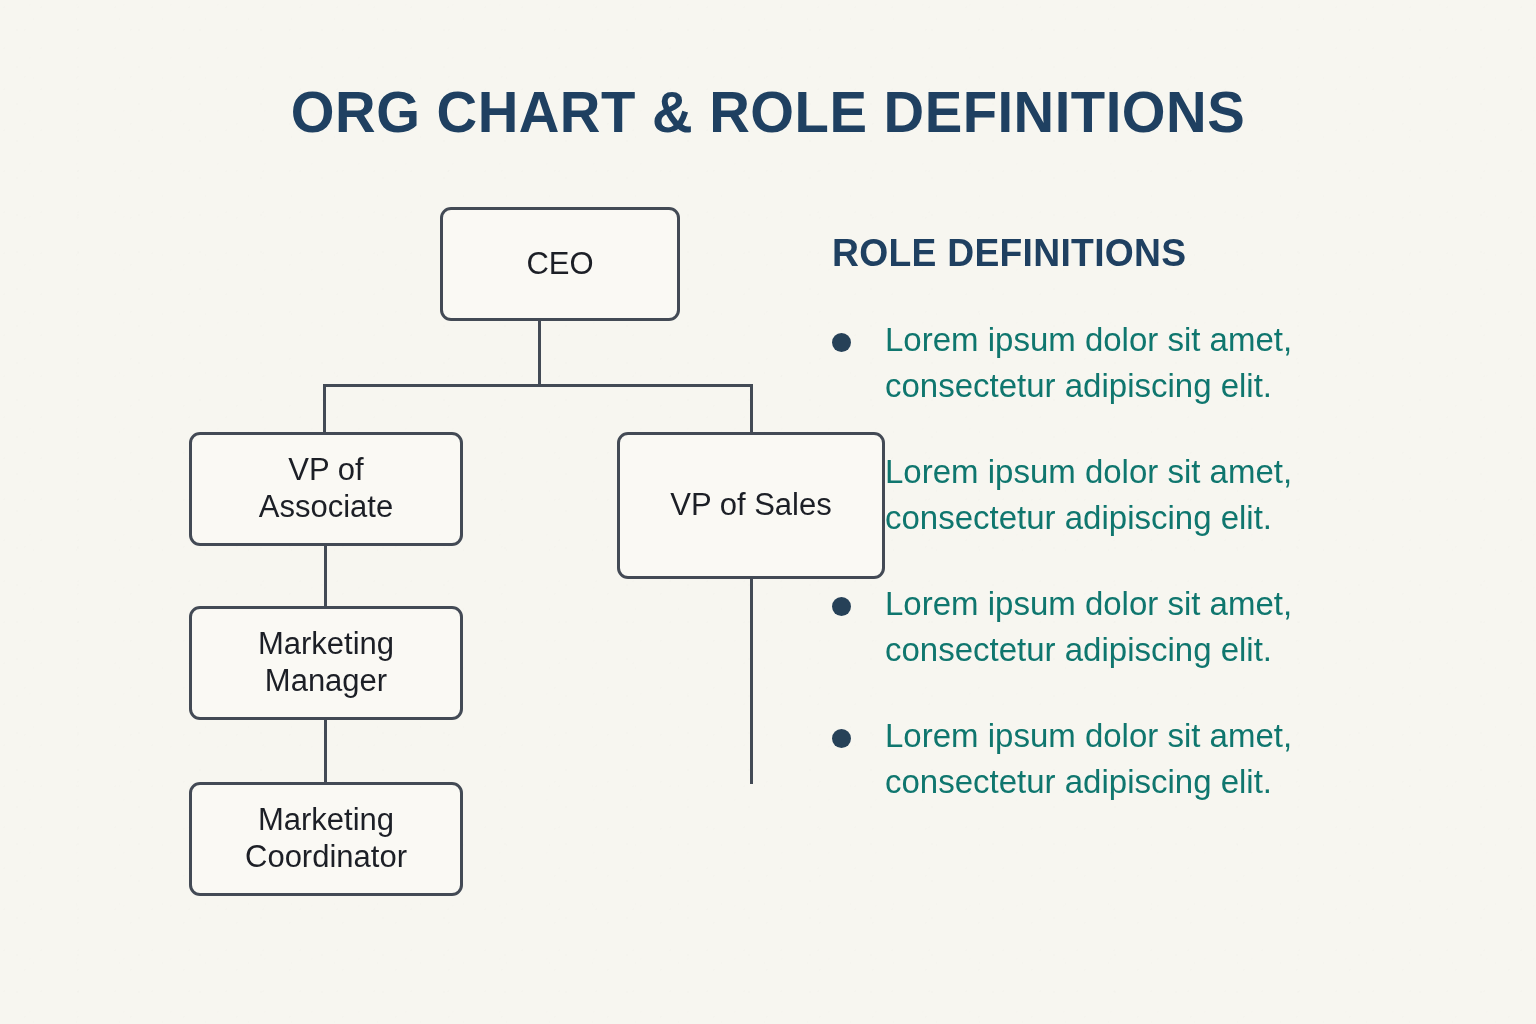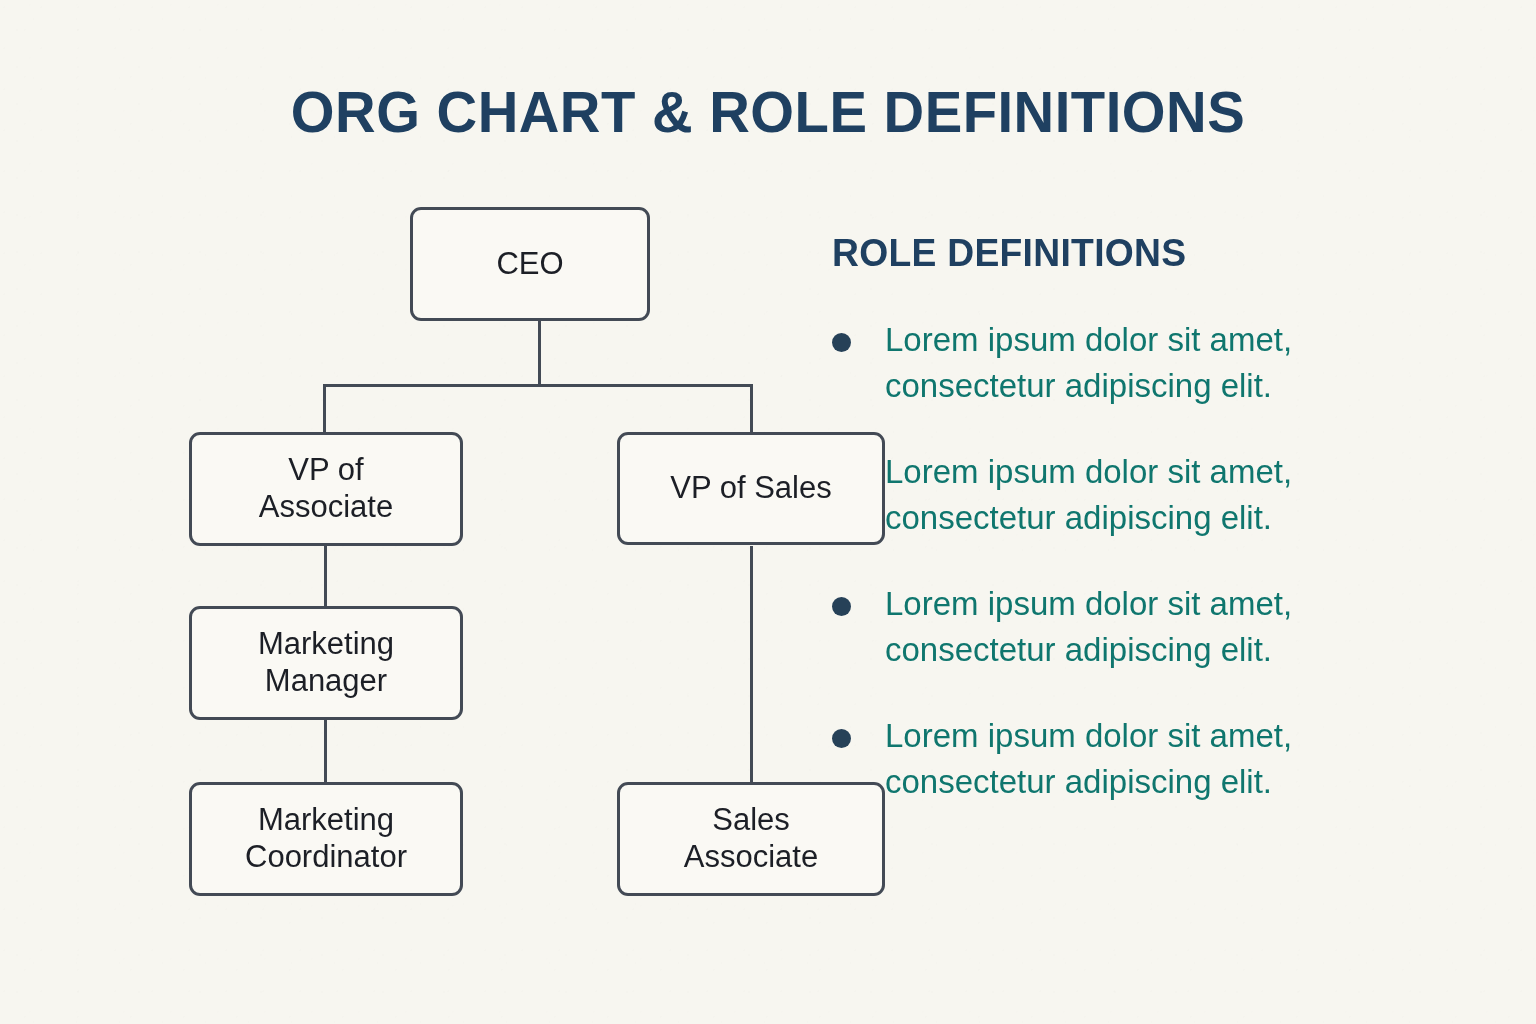--- a/index.html
+++ b/index.html
@@ -64,25 +64,25 @@
     color: #1c1f26;
     font-size: 31px;
     line-height: 1.18;
     z-index: 2;
   }
   .node-label {
     display: block;
     white-space: pre-line;
   }
 
-  #node-ceo                  { left: 410px; top: 207px; width: 240px; height: 114px; }
+  #node-ceo                  { left: 440px; top: 207px; width: 240px; height: 114px; }
   #node-vp-marketing         { left: 189px; top: 432px; width: 274px; height: 114px; }
   #node-marketing-manager    { left: 189px; top: 606px; width: 274px; height: 114px; }
   #node-marketing-coordinator{ left: 189px; top: 782px; width: 274px; height: 114px; }
-  #node-vp-sales             { left: 617px; top: 432px; width: 268px; height: 113px; }
+  #node-vp-sales             { left: 617px; top: 432px; width: 268px; height: 147px; }
   #node-sales-associate      { left: 617px; top: 782px; width: 268px; height: 114px; }
 
   
   .connector {
     position: absolute;
     background: #434a55;
     z-index: 1;
   }
   .connector.v { width: 3px; }
   .connector.h { height: 3px; }
@@ -173,24 +173,20 @@
 
   <div class="node-box" id="node-marketing-coordinator">
     <span class="node-label">Marketing
 Coordinator</span>
   </div>
 
   <div class="node-box" id="node-vp-sales">
     <span class="node-label">VP of Sales</span>
   </div>
 
-  <div class="node-box" id="node-sales-associate">
-    <span class="node-label">Sales
-Associate</span>
-  </div>
 
   <div id="role-definitions-panel">
     <div id="role-definitions-heading">ROLE DEFINITIONS</div>
 
     <div class="role-item">
       <span class="role-bullet"></span>
       <span class="role-text">Lorem ipsum dolor sit amet,
 consectetur adipiscing elit.</span>
     </div>
 

